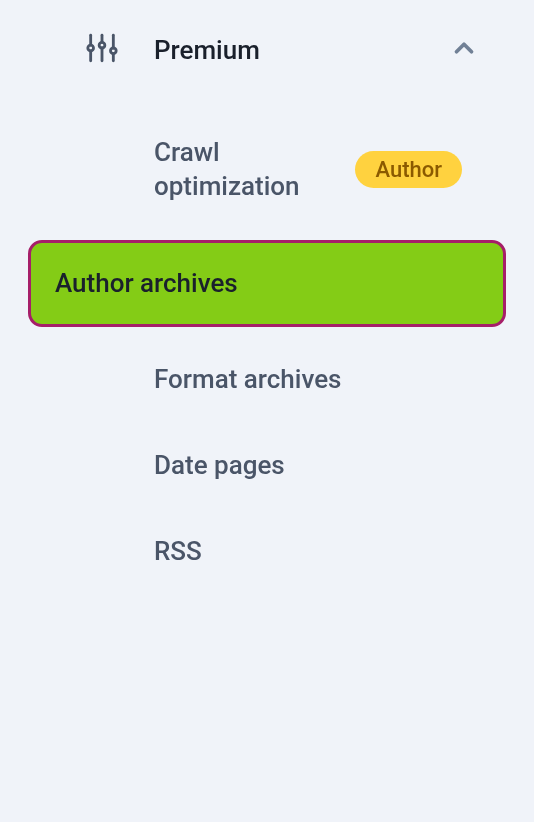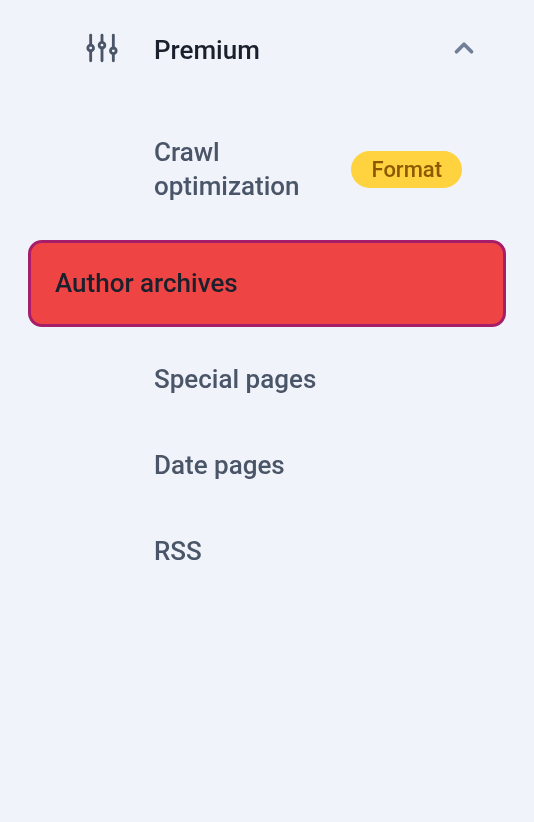--- a/index.html
+++ b/index.html
@@ -69,21 +69,21 @@
     .premium-badge {
       background: #ffd23f;
       color: #8b5a00;
       font-size: 22px;
       font-weight: 500;
       padding: 6px 20px;
       border-radius: 20px;
       white-space: nowrap;
     }
     .menu-item-selected {
-      background: #ef4444;
+      background: #84cc16;
       border: 3px solid #a61e69;
       border-radius: 14px;
       margin: 10px 28px;
       padding: 24px 30px 24px 24px;
       color: #1a202c;
     }
   </style>
 </head>
 <body>
 
@@ -106,33 +106,33 @@
     <span class="chevron-icon">
       <svg width="30" height="30" viewBox="0 0 24 24" fill="none" stroke="currentColor" stroke-width="3" stroke-linecap="round" stroke-linejoin="round">
         <polyline points="18 15 12 9 6 15"></polyline>
       </svg>
     </span>
   </div>
 
   <div class="menu-items">
     <div class="menu-item menu-item-with-badge menu-item-crawl">
       <span class="menu-item-label">Crawl optimization</span>
-      <span class="premium-badge">Format</span>
+      <span class="premium-badge">Author</span>
     </div>
 
 
     <div class="menu-item menu-item-selected">
       <span class="menu-item-label">Author archives</span>
     </div>
 
 
+    <div class="menu-item">
+      <span class="menu-item-label">Format archives</span>
+    </div>
 
-    <div class="menu-item">
-      <span class="menu-item-label">Special pages</span>
-    </div>
 
     <div class="menu-item">
       <span class="menu-item-label">Date pages</span>
     </div>
 
     <div class="menu-item">
       <span class="menu-item-label">RSS</span>
     </div>
   </div>
 </div>

